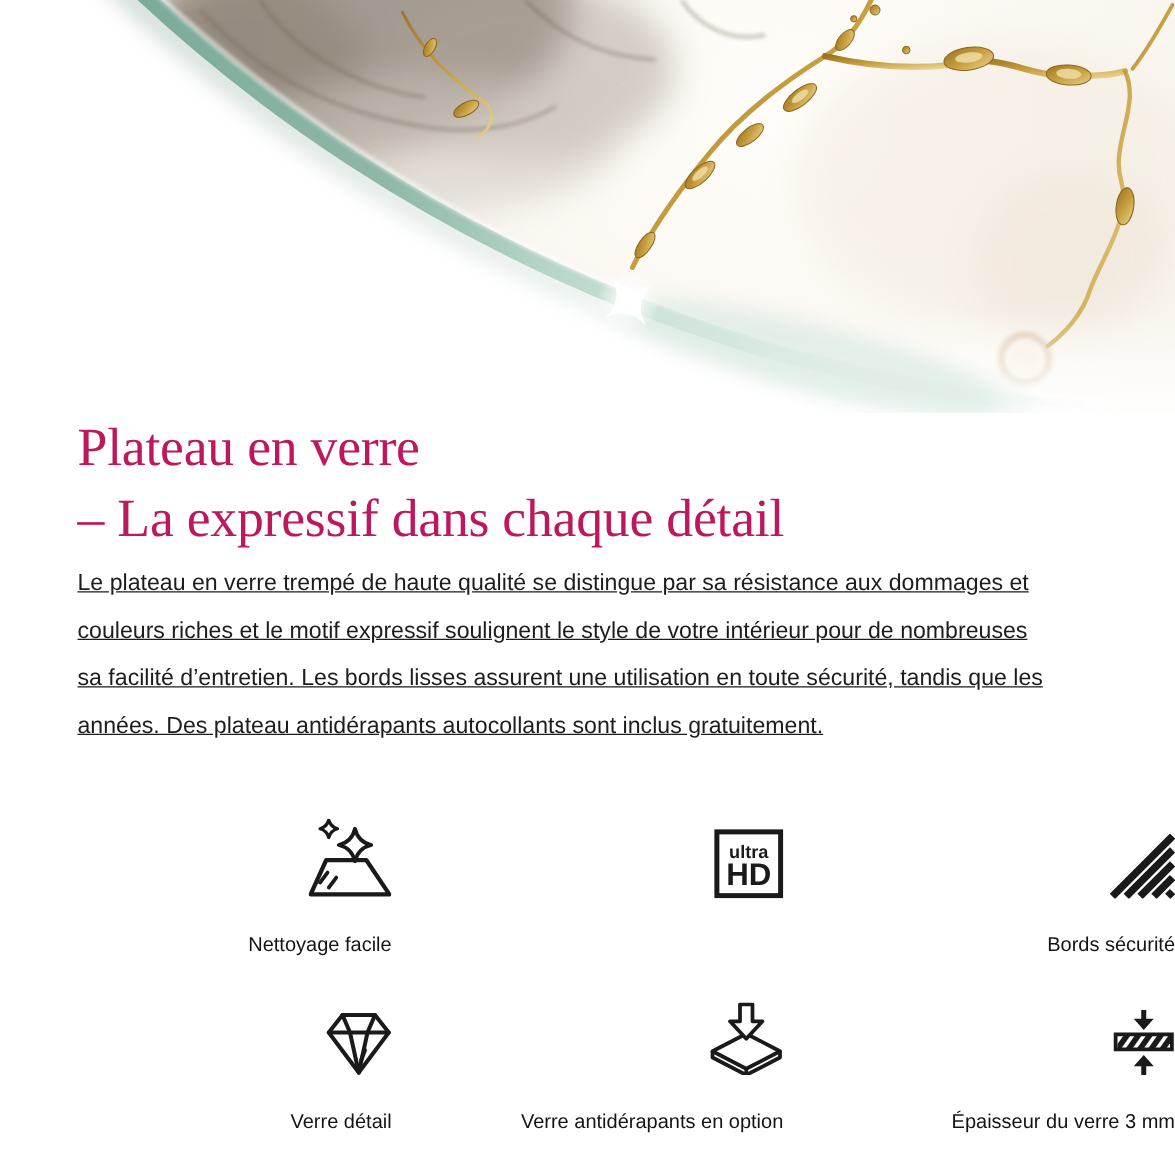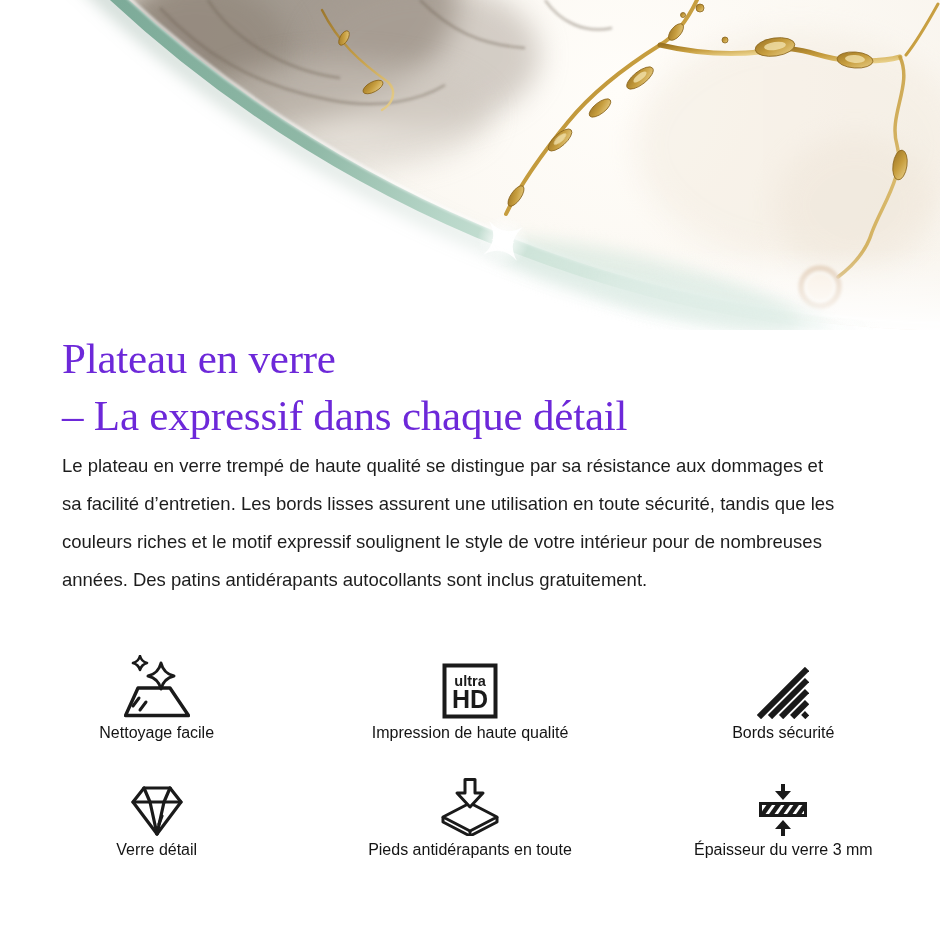--- a/index.html
+++ b/index.html
@@ -4,30 +4,30 @@
 <style>
   html,body { margin:0; padding:0; background:#ffffff; }
   .page {
     width:940px; height:940px; background:#ffffff; position:relative; overflow:hidden;
     font-family:"Liberation Sans","DejaVu Sans",sans-serif; color:#161616;
   }
   .hero { width:940px; height:330px; overflow:hidden; }
   .content { padding:0 62px; }
   h1.title {
     margin:0; font-family:"Liberation Serif","DejaVu Serif",serif;
-    font-weight:400; font-size:43px; line-height:57px; letter-spacing:-0.2px; color:#6d28d9;
+    font-weight:400; font-size:43px; line-height:57px; letter-spacing:-0.2px; color:#be185d;
   }
   .description { margin:3px 0 0 0; max-width:822px; font-size:18.5px; line-height:38px; color:#1d1d1d; }
-  .description span { display:block; }
+  .description span { display:block;text-decoration:underline; }
   .features {
     margin-top:54px; display:grid; grid-template-columns:repeat(3,1fr); row-gap:28px;
   }
-  .feature { display:flex; flex-direction:column; align-items:center; }
+  .feature { display:flex; flex-direction:column; align-items:flex-end; }
   .icon-wrap { height:66px; display:flex; align-items:flex-end; justify-content:center; }
-  .feature-label { margin-top:4px; font-size:16px; line-height:19px; color:#141414; text-align:center; }
+  .feature-label { margin-top:28px; font-size:16px; line-height:19px; color:#141414; text-align:center; }
   .ic { display:block; }
 </style>
 </head>
 <body>
 
 <div class="page">
 
   <div class="hero">
     <svg width="940" height="330" viewBox="0 0 940 330">
       <defs>
@@ -159,23 +159,23 @@
         <path d="M503,229 Q504.5,239.5 515,241 Q504.5,242.5 503,253 Q501.5,242.5 491,241 Q501.5,239.5 503,229 Z" fill="#ffffff" opacity="0.9" transform="rotate(10 503 241)"></path>
       </g>
     </svg>
   </div>
 
   <div class="content">
     <h1 class="title"><span>Plateau en verre</span><br><span>– La expressif dans chaque détail</span></h1>
 
     <p class="description">
         <span>Le plateau en verre trempé de haute qualité se distingue par sa résistance aux dommages et</span>
+        <span>couleurs riches et le motif expressif soulignent le style de votre intérieur pour de nombreuses</span>
         <span>sa facilité d’entretien. Les bords lisses assurent une utilisation en toute sécurité, tandis que les</span>
-        <span>couleurs riches et le motif expressif soulignent le style de votre intérieur pour de nombreuses</span>
-        <span>années. Des patins antidérapants autocollants sont inclus gratuitement.</span>
+        <span>années. Des plateau antidérapants autocollants sont inclus gratuitement.</span>
       </p>
 
     <div class="features" style="margin-left:-62px;margin-right:-62px;">
 
       <div class="feature">
         <div class="icon-wrap">
           <svg class="ic" width="66" height="64" viewBox="0 0 66 64">
             <path d="M1.5,60.5 L14,33 L46,33 L64.5,60.5 Z" fill="none" stroke="#1a1a1a" stroke-width="3.4" stroke-linejoin="round"></path>
             <path d="M9,51 L15,43" stroke="#1a1a1a" stroke-width="3" stroke-linecap="round"></path>
             <path d="M16,55 L22,47" stroke="#1a1a1a" stroke-width="3" stroke-linecap="round"></path>
@@ -187,21 +187,20 @@
       </div>
 
       <div class="feature">
         <div class="icon-wrap">
           <svg class="ic" width="56" height="56" viewBox="0 0 56 56">
             <rect x="2.5" y="2.5" width="51" height="51" fill="none" stroke="#1a1a1a" stroke-width="4"></rect>
             <text x="28" y="23" text-anchor="middle" font-family="Liberation Sans, DejaVu Sans, sans-serif" font-size="14.5" font-weight="600" fill="#1a1a1a">ultra</text>
             <text x="28" y="45" text-anchor="middle" font-family="Liberation Sans, DejaVu Sans, sans-serif" font-size="25" font-weight="700" fill="#1a1a1a">HD</text>
           </svg>
         </div>
-        <div class="feature-label">Impression de haute qualité</div>
       </div>
 
       <div class="feature">
         <div class="icon-wrap">
           <svg class="ic" width="52" height="52" viewBox="0 0 54 54">
             <g stroke="#1a1a1a" stroke-width="6.2">
               <path d="M2,52 L52,2"></path>
               <path d="M13.5,52 L52,13.5"></path>
               <path d="M25,52 L52,25"></path>
               <path d="M36.5,52 L52,36.5"></path>
@@ -233,21 +232,21 @@
         <div class="icon-wrap">
           <svg class="ic" width="60" height="58" viewBox="0 0 60 58">
             <g fill="none" stroke="#1a1a1a" stroke-width="3" stroke-linejoin="round">
               <path d="M30,25 L57,39 L30,53 L3,39 Z"></path>
               <path d="M3,39 L3,44 L30,58 L57,44 L57,39"></path>
               <path d="M30,53 L30,58"></path>
             </g>
             <path d="M25,1.5 L35,1.5 L35,15 L43,15 L30,29 L17,15 L25,15 Z" fill="#ffffff" stroke="#1a1a1a" stroke-width="3" stroke-linejoin="round"></path>
           </svg>
         </div>
-        <div class="feature-label">Pieds antidérapants en toute</div>
+        <div class="feature-label">Verre antidérapants en option</div>
       </div>
 
       <div class="feature">
         <div class="icon-wrap">
           <svg class="ic" width="50" height="52" viewBox="0 0 50 52">
             <defs>
                 <clipPath id="barclip">
                   <rect x="4" y="20.5" width="42" height="10"></rect>
                 </clipPath>
               </defs>

